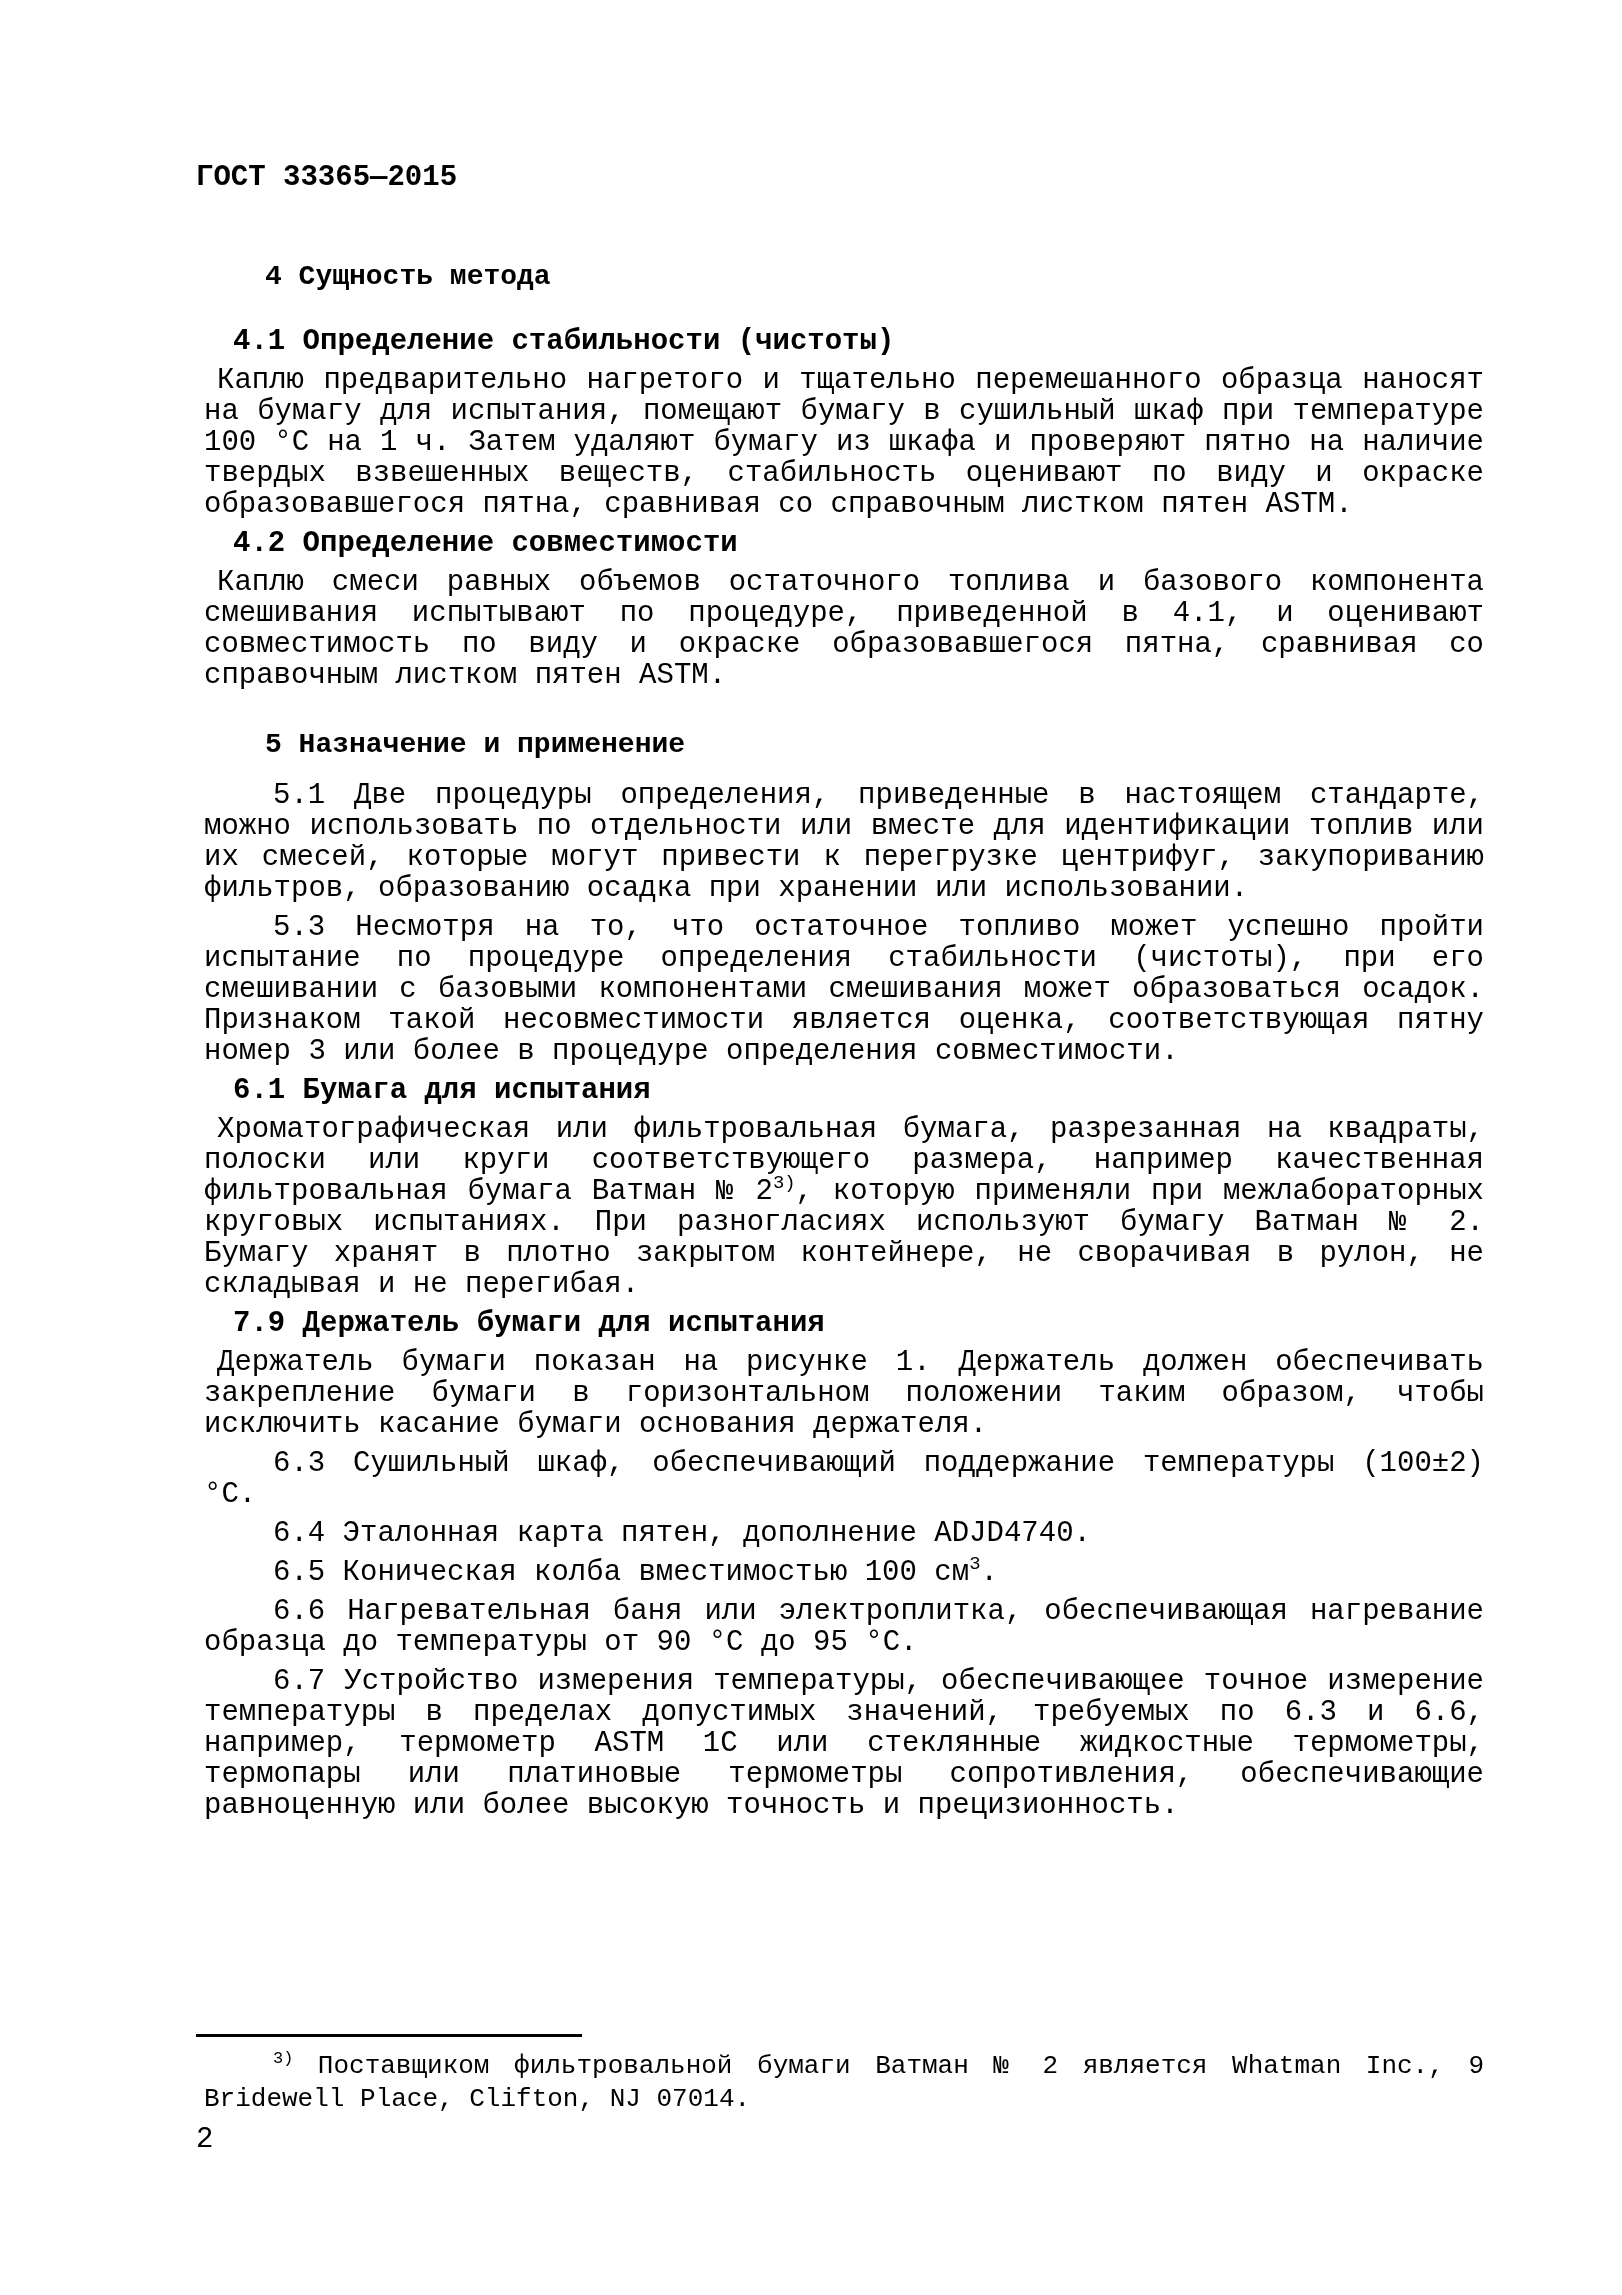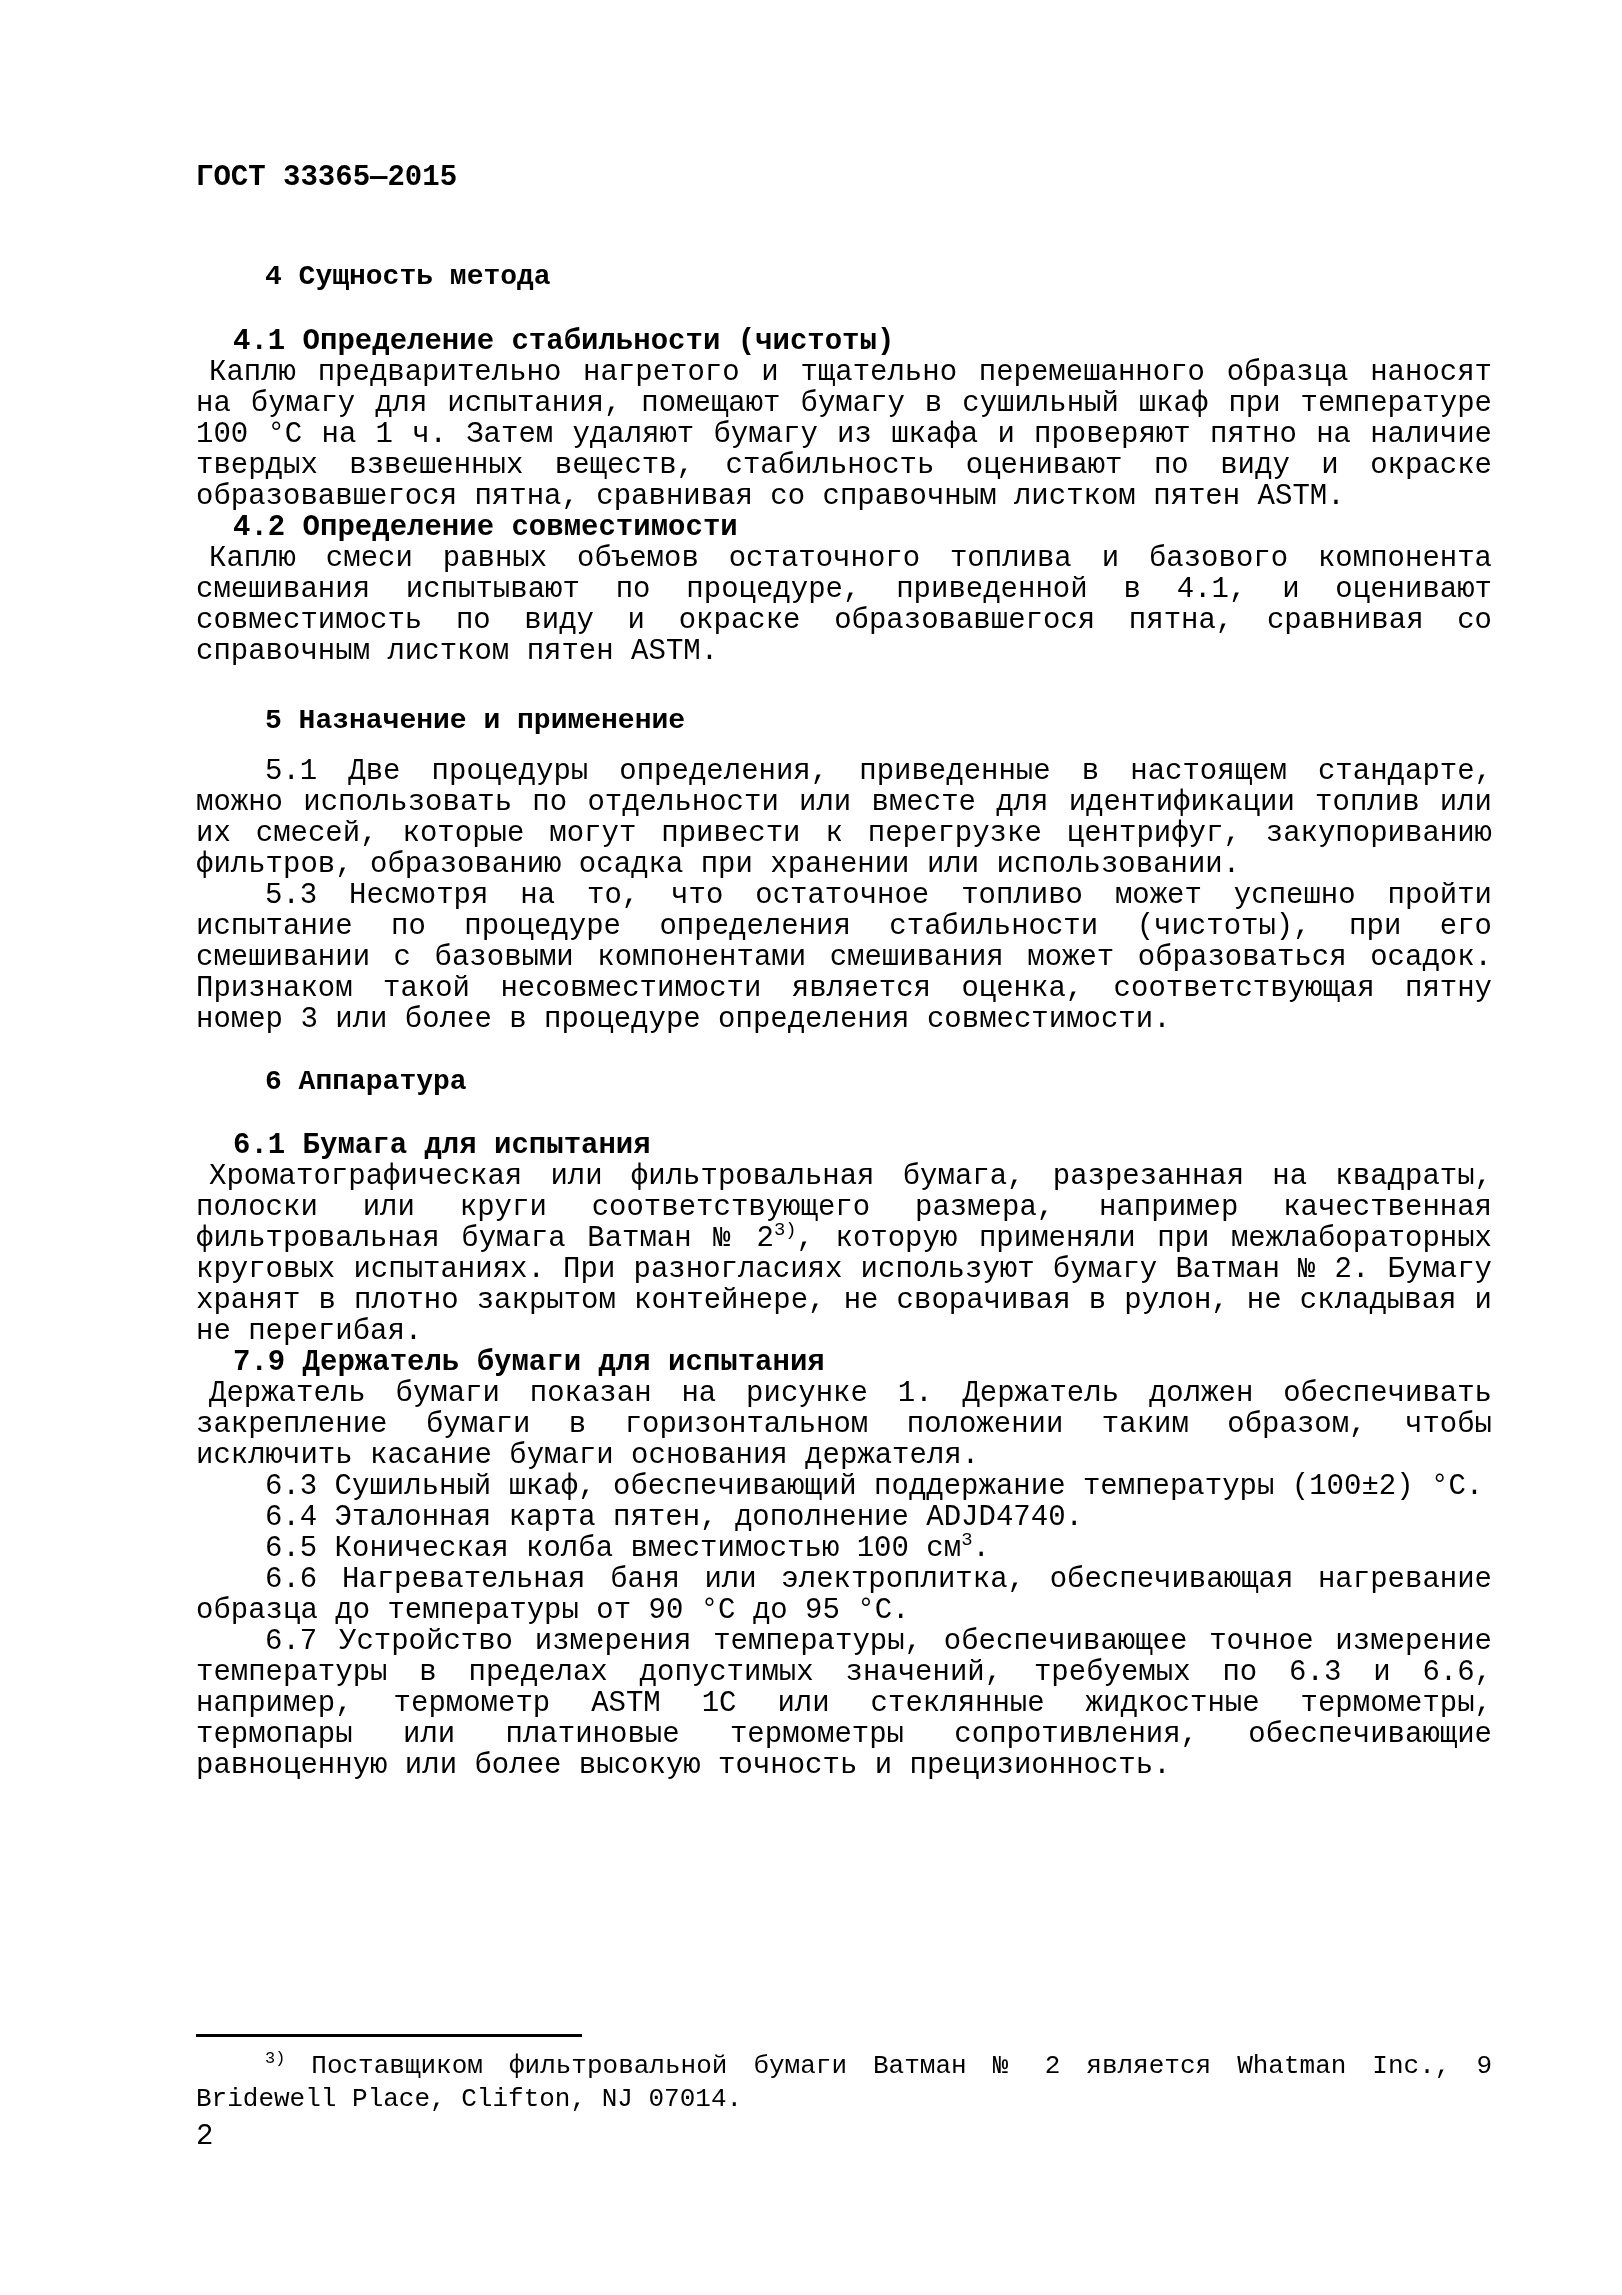--- a/index.html
+++ b/index.html
@@ -36,21 +36,21 @@
     margin: 0 0 0 69px;
   }
   h1.s4 { margin-top: 65px; margin-bottom: 31px; }
   h1.s5 { margin-top: 35px;  margin-bottom: 17px; }
   h1.s6 { margin-top: 27.5px;  margin-bottom: 30px; }
   .subheading {
     font-weight: bold;
     margin-left: 37px;
   }
   p {
-    margin: 0;
+    margin: 8px;
     text-align: justify;
   }
   .p-body { text-indent: 13px; }
   .p-num  { text-indent: 69px; }
   sup {
     font-size: 65%;
     line-height: 0;
     vertical-align: super;
   }
   .footnote-area {
@@ -92,21 +92,20 @@
     <p class="p-body">Каплю предварительно нагретого и тщательно перемешанного образца наносят на бумагу для испытания, помещают бумагу в сушильный шкаф при температуре 100 °С на 1 ч. Затем удаляют бумагу из шкафа и проверяют пятно на наличие твердых взвешенных веществ, стабильность оценивают по виду и окраске образовавшегося пятна, сравнивая со справочным листком пятен ASTM.</p>
 
     <div class="subheading">4.2 Определение совместимости</div>
     <p class="p-body">Каплю смеси равных объемов остаточного топлива и базового компонента смешивания испытывают по процедуре, приведенной в 4.1, и оценивают совместимость по виду и окраске образовавшегося пятна, сравнивая со справочным листком пятен ASTM.</p>
 
     <h1 class="section-heading s5">5 Назначение и применение</h1>
 
     <p class="p-num">5.1 Две процедуры определения, приведенные в настоящем стандарте, можно использовать по отдельности или вместе для идентификации топлив или их смесей, которые могут привести к перегрузке центрифуг, закупориванию фильтров, образованию осадка при хранении или использовании.</p>
     <p class="p-num">5.3 Несмотря на то, что остаточное топливо может успешно пройти испытание по процедуре определения стабильности (чистоты), при его смешивании с базовыми компонентами смешивания может образоваться осадок. Признаком такой несовместимости является оценка, соответствующая пятну номер 3 или более в процедуре определения совместимости.</p>
 
-    <h1 class="section-heading s6">6 Аппаратура</h1>
 
     <div class="subheading">6.1 Бумага для испытания</div>
     <p class="p-body"><span>Хроматографическая или фильтровальная бумага, разрезанная на квадраты, полоски или круги соответствующего размера, например качественная фильтровальная бумага Ватман № 2</span><sup>3)</sup><span>, которую применяли при межлабораторных круговых испытаниях. При разногласиях используют бумагу Ватман № 2. Бумагу хранят в плотно закрытом контейнере, не сворачивая в рулон, не складывая и не перегибая.</span></p>
 
     <div class="subheading">7.9 Держатель бумаги для испытания</div>
     <p class="p-body">Держатель бумаги показан на рисунке 1. Держатель должен обеспечивать закрепление бумаги в горизонтальном положении таким образом, чтобы исключить касание бумаги основания держателя.</p>
 
     <p class="p-num">6.3 Сушильный шкаф, обеспечивающий поддержание температуры (100±2) °С.</p>
     <p class="p-num">6.4 Эталонная карта пятен, дополнение ADJD4740.</p>
     <p class="p-num"><span>6.5 Коническая колба вместимостью 100 см</span><sup>3</sup><span>.</span></p>

